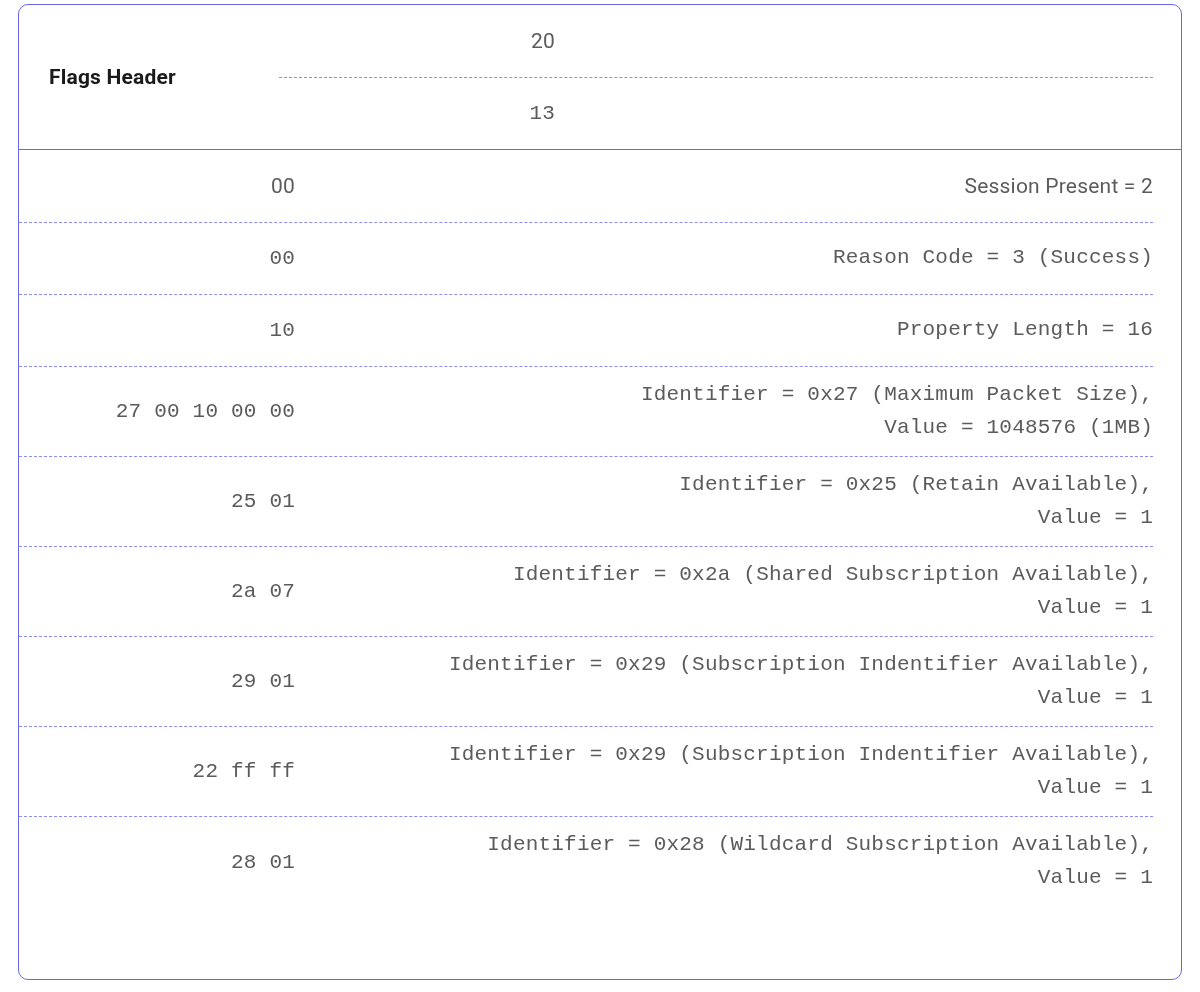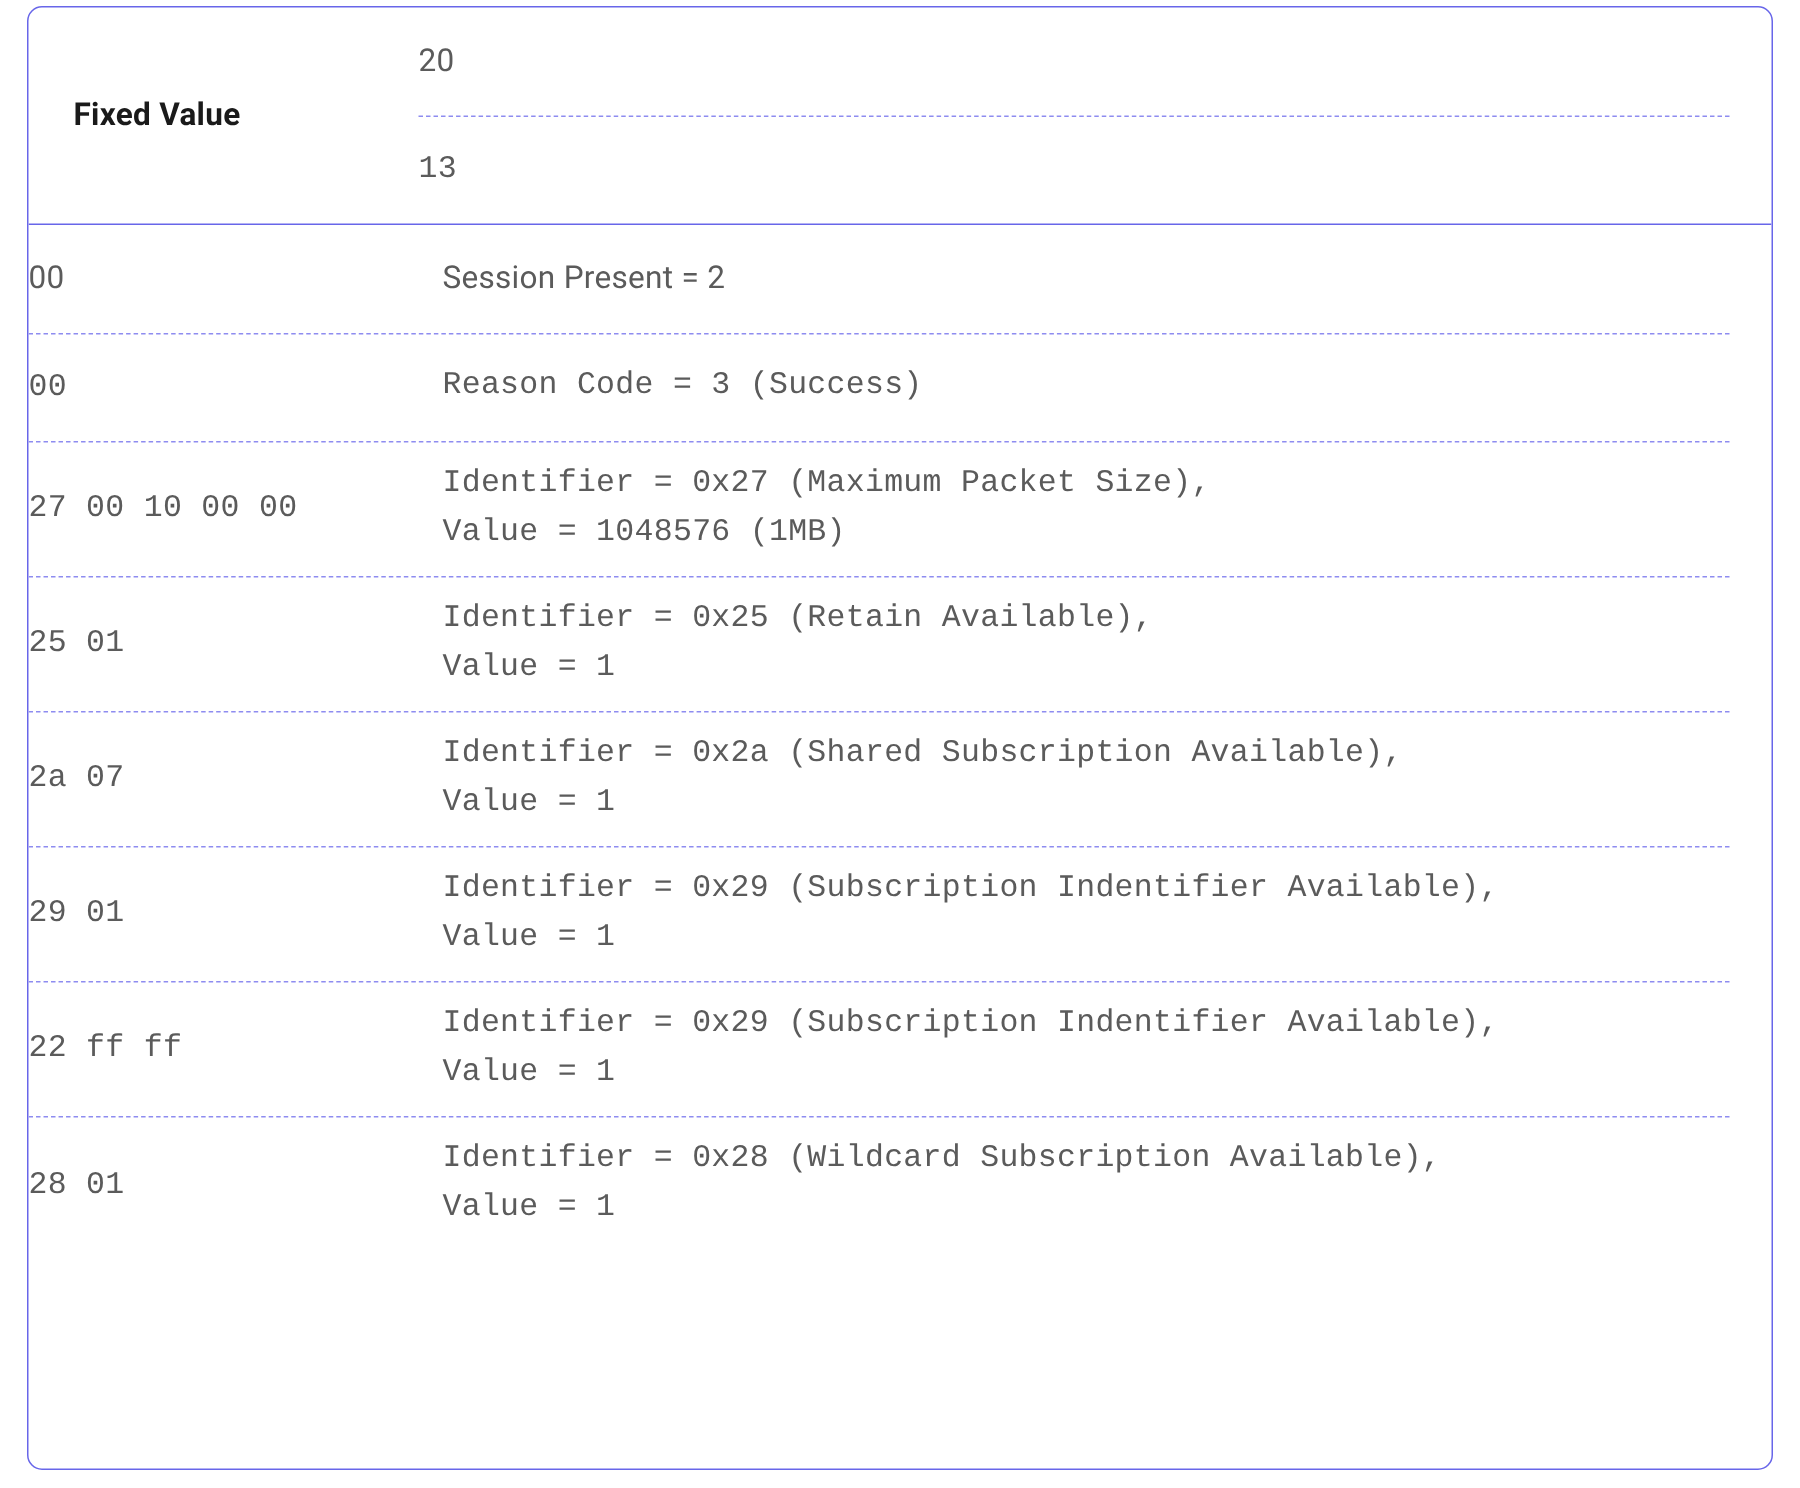--- a/index.html
+++ b/index.html
@@ -51,20 +51,21 @@
     flex-direction:column;
     padding-right:28px;
   }
   .row{
     display:flex;
     flex-direction:row;
     align-items:center;
     min-height:72px;
     padding:12px 0;
     box-sizing:border-box;
+    text-align:right;
   }
   .row + .row{
     border-top:1px dashed var(--purple-dotted);
     font-family:Liberation Mono, monospace;
   }
   .hex{
     flex:0 0 276px;
     color:var(--text-light);
     font-weight:400;
   }
@@ -74,40 +75,44 @@
     line-height:1.55;
     font-weight:400;
   }
 </style>
 </head>
 <body>
 
 <div class="frame">
 
   <div class="section">
-    <div class="label-col">Fixed Value</div>
+    <div class="label-col">Flags Header</div>
     <div class="rows-col">
       <div class="row">
         <div class="hex">20</div>
       </div>
       <div class="row">
         <div class="hex">13</div>
       </div>
     </div>
   </div>
 
   <div class="section">
     <div class="rows-col">
       <div class="row">
         <div class="hex">00</div>
         <div class="desc">Session Present = 2</div>
       </div>
       <div class="row">
         <div class="hex">00</div>
         <div class="desc">Reason Code = 3 (Success)</div>
+      </div>
+      <div class="row">
+        <div class="hex">10</div>
+        <div class="desc">Property Length = 16</div>
       </div>
       <div class="row">
         <div class="hex">27 00 10 00 00</div>
         <div class="desc">Identifier = 0x27 (Maximum Packet Size),<br>Value = 1048576 (1MB)</div>
       </div>
       <div class="row">
         <div class="hex">25 01</div>
         <div class="desc">Identifier = 0x25 (Retain Available),<br>Value = 1</div>
       </div>
       <div class="row">

